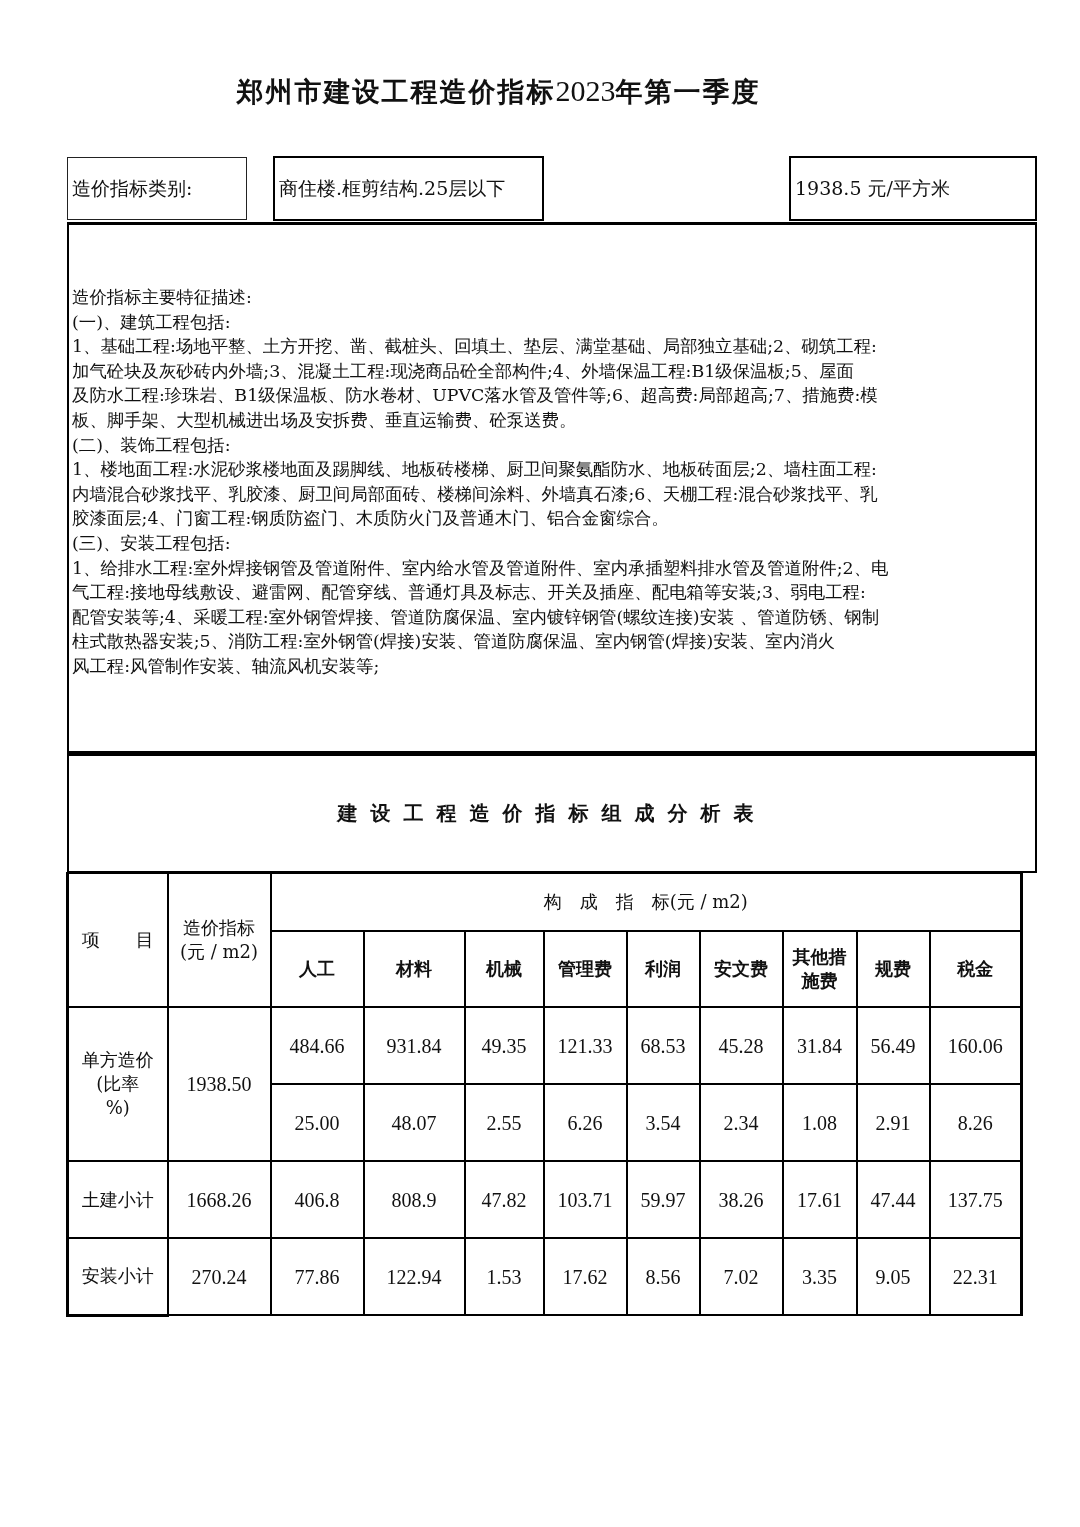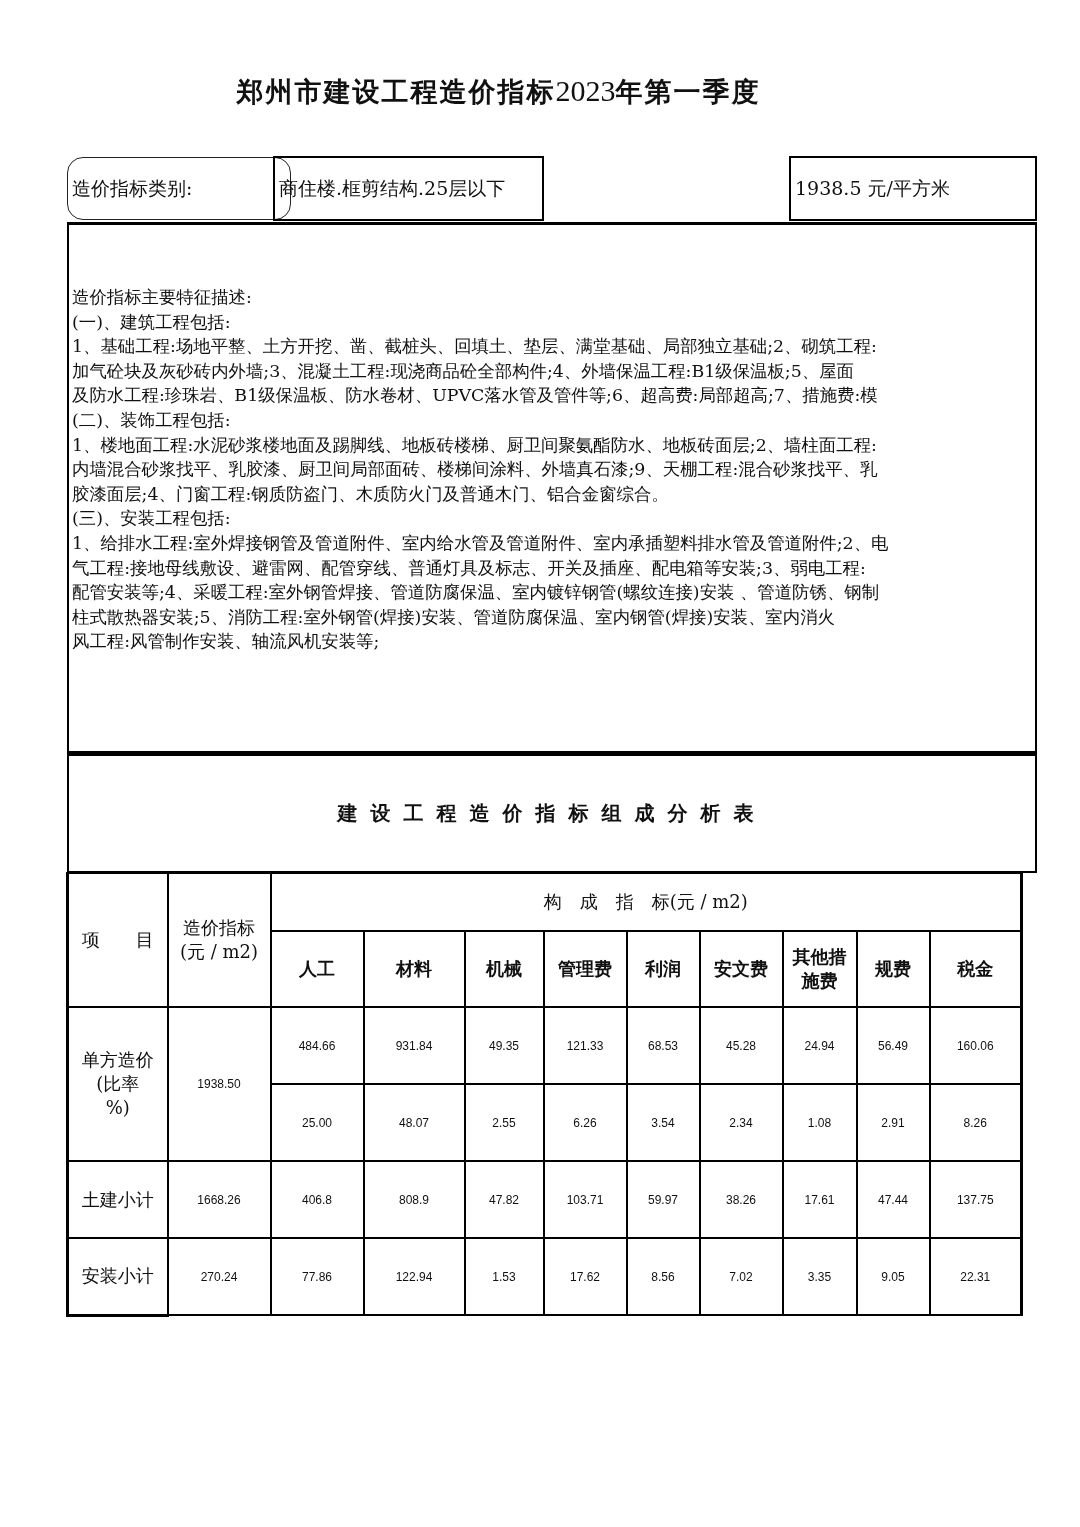--- a/index.html
+++ b/index.html
@@ -17,46 +17,47 @@
   .desc .text { position:absolute; left:3px; top:60px; width:960px; font-size:17.4px; line-height:24.6px; }
   .desc .text p { margin:0; }
 
   
   .caption { position:absolute; left:67px; top:753px; width:970px; height:120px; border:2px solid #000; border-top:3px solid #000; box-sizing:border-box; display:flex; align-items:center; justify-content:center; font-family:"DejaVu Sans","Liberation Sans",sans-serif; font-weight:bold; font-size:20px; letter-spacing:13px; }
 
   
   table.comp { position:absolute; left:66px; top:872px; border-collapse:collapse; table-layout:fixed; font-size:19px; }
   table.comp td { border:2px solid #000; text-align:center; vertical-align:middle; padding:0; box-sizing:border-box; line-height:24px; }
   table.comp .hdr { font-size:18px; }
-  table.comp .num { font-family:Liberation Sans, sans-serif; font-size:12px; }
+  table.comp .num { font-family:Liberation Serif, serif; font-size:20px; }
   .outer-left { border-left:3px solid #000 !important; }
   .outer-right { border-right:3px solid #000 !important; }
   .outer-bottom { border-bottom:3px solid #000 !important; }
 </style>
 </head>
 <body>
 
 <div class="title"><span>郑州市建设工程造价指标</span><span class="yr">2023</span><span>年第一季度</span></div>
 
 <div class="info">
-  <div class="cell" style="left:0; width:224px;border-radius:16px;">造价指标类别:</div>
+  <div class="cell" style="left:0; width:180px;">造价指标类别:</div>
   <div class="cell thick" style="left:206px; width:271px; top:-1px; height:65px;">商住楼.框剪结构.25层以下</div>
   <div class="cell thick" style="left:722px; width:248px; top:-1px; height:65px;">1938.5 元/平方米</div>
 </div>
 
 <div class="desc">
   <div class="text">
     <p>造价指标主要特征描述:</p>
     <p>(一)、建筑工程包括:</p>
     <p>1、基础工程:场地平整、土方开挖、凿、截桩头、回填土、垫层、满堂基础、局部独立基础;2、砌筑工程:</p>
     <p>加气砼块及灰砂砖内外墙;3、混凝土工程:现浇商品砼全部构件;4、外墙保温工程:B1级保温板;5、屋面</p>
     <p>及防水工程:珍珠岩、B1级保温板、防水卷材、UPVC落水管及管件等;6、超高费:局部超高;7、措施费:模</p>
+    <p>板、脚手架、大型机械进出场及安拆费、垂直运输费、砼泵送费。</p>
     <p>(二)、装饰工程包括:</p>
     <p>1、楼地面工程:水泥砂浆楼地面及踢脚线、地板砖楼梯、厨卫间聚氨酯防水、地板砖面层;2、墙柱面工程:</p>
-    <p>内墙混合砂浆找平、乳胶漆、厨卫间局部面砖、楼梯间涂料、外墙真石漆;9、天棚工程:混合砂浆找平、乳</p>
+    <p>内墙混合砂浆找平、乳胶漆、厨卫间局部面砖、楼梯间涂料、外墙真石漆;6、天棚工程:混合砂浆找平、乳</p>
     <p>胶漆面层;4、门窗工程:钢质防盗门、木质防火门及普通木门、铝合金窗综合。</p>
     <p>(三)、安装工程包括:</p>
     <p>1、给排水工程:室外焊接钢管及管道附件、室内给水管及管道附件、室内承插塑料排水管及管道附件;2、电</p>
     <p>气工程:接地母线敷设、避雷网、配管穿线、普通灯具及标志、开关及插座、配电箱等安装;3、弱电工程:</p>
     <p>配管安装等;4、采暖工程:室外钢管焊接、管道防腐保温、室内镀锌钢管(螺纹连接)安装 、管道防锈、钢制</p>
     <p>柱式散热器安装;5、消防工程:室外钢管(焊接)安装、管道防腐保温、室内钢管(焊接)安装、室内消火</p>
     <p>风工程:风管制作安装、轴流风机安装等;</p>
   </div>
 </div>
 
@@ -102,21 +103,21 @@
       <div>(比率</div>
       <div>%)</div>
     </td>
     <td rowspan="2" class="num">1938.50</td>
     <td class="num">484.66</td>
     <td class="num">931.84</td>
     <td class="num">49.35</td>
     <td class="num">121.33</td>
     <td class="num">68.53</td>
     <td class="num">45.28</td>
-    <td class="num">24.94</td>
+    <td class="num">31.84</td>
     <td class="num">56.49</td>
     <td class="num outer-right">160.06</td>
   </tr>
   <tr style="height:77px;">
     <td class="num">25.00</td>
     <td class="num">48.07</td>
     <td class="num">2.55</td>
     <td class="num">6.26</td>
     <td class="num">3.54</td>
     <td class="num">2.34</td>

